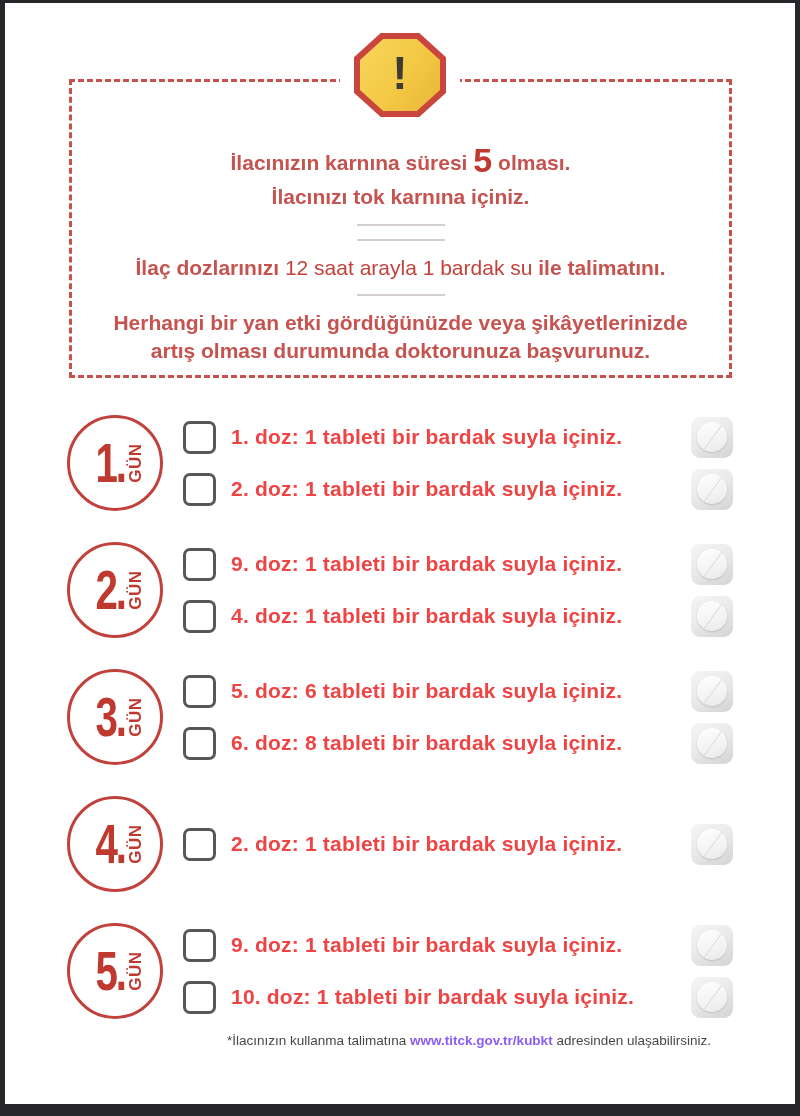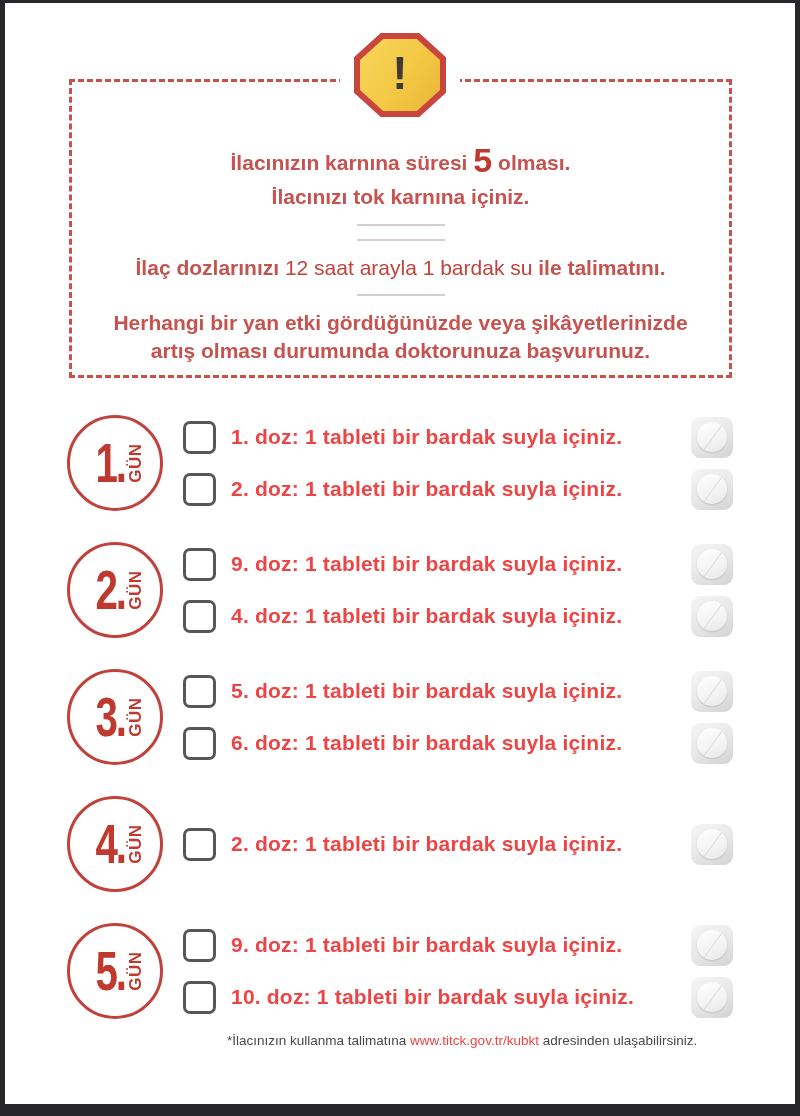--- a/index.html
+++ b/index.html
@@ -152,21 +152,21 @@
   }
 
   
   .footer {
     position:absolute;
     left:222px; right:60px; top:1028px;
     color:#48484a;
     font-size:13.5px;
     line-height:1.55;
   }
-  .footer .bold { font-weight:normal; color:#ef4444; }
+  .footer .bold { font-weight:bold; color:#8b5cf6; }
 </style>
 </head>
 <body>
 
 <div class="frame">
 
   <div class="oct-wrap">
     <div class="oct-outer">
       <div class="oct-inner">
         <span class="oct-glyph">!</span>
@@ -254,28 +254,28 @@
     <section class="day">
       <div class="badge">
         <span class="badge-num">3.</span>
         <span class="badge-word-wrap">
             <span class="badge-word">GÜN</span>
           </span>
       </div>
       <div class="doses">
         <div class="dose">
           <span class="cb"></span>
-          <span class="dose-label">5. doz: 1 tableti bir bardak suyla içiniz.</span>
-          <span class="tablet">
-              <span class="pill"></span>
-            </span>
-        </div>
-        <div class="dose">
-          <span class="cb"></span>
-          <span class="dose-label">6. doz: 1 tableti bir bardak suyla içiniz.</span>
+          <span class="dose-label">5. doz: 6 tableti bir bardak suyla içiniz.</span>
+          <span class="tablet">
+              <span class="pill"></span>
+            </span>
+        </div>
+        <div class="dose">
+          <span class="cb"></span>
+          <span class="dose-label">6. doz: 8 tableti bir bardak suyla içiniz.</span>
           <span class="tablet">
               <span class="pill"></span>
             </span>
         </div>
       </div>
     </section>
 
     <section class="day">
       <div class="badge">
         <span class="badge-num">4.</span>

